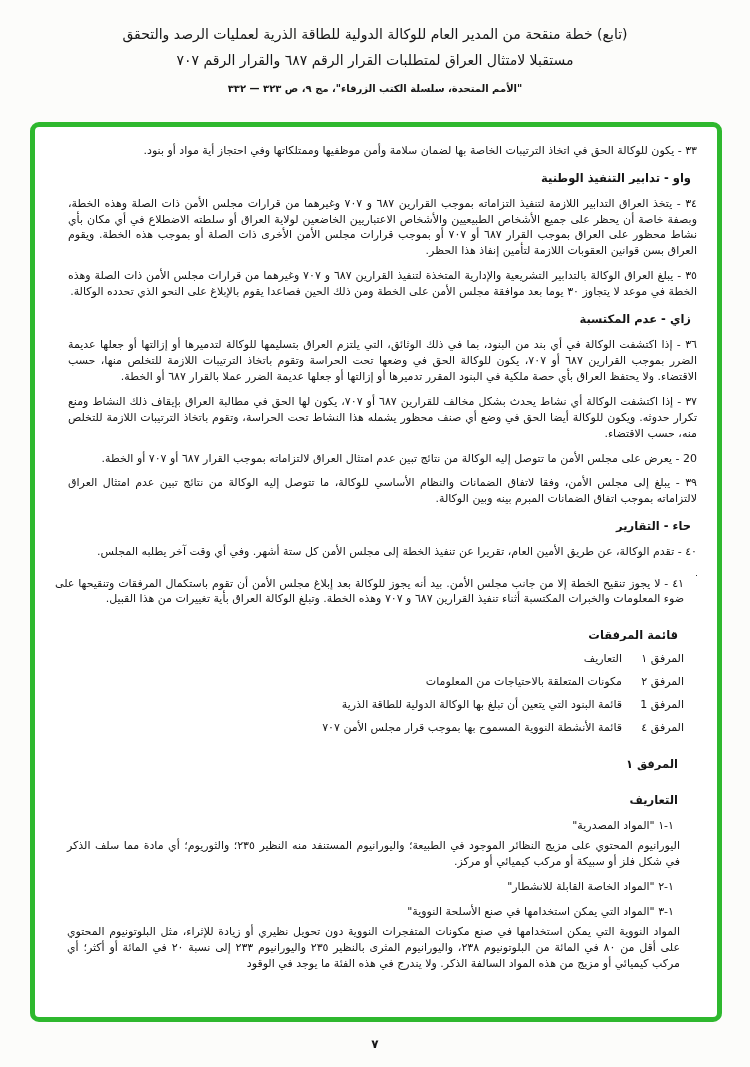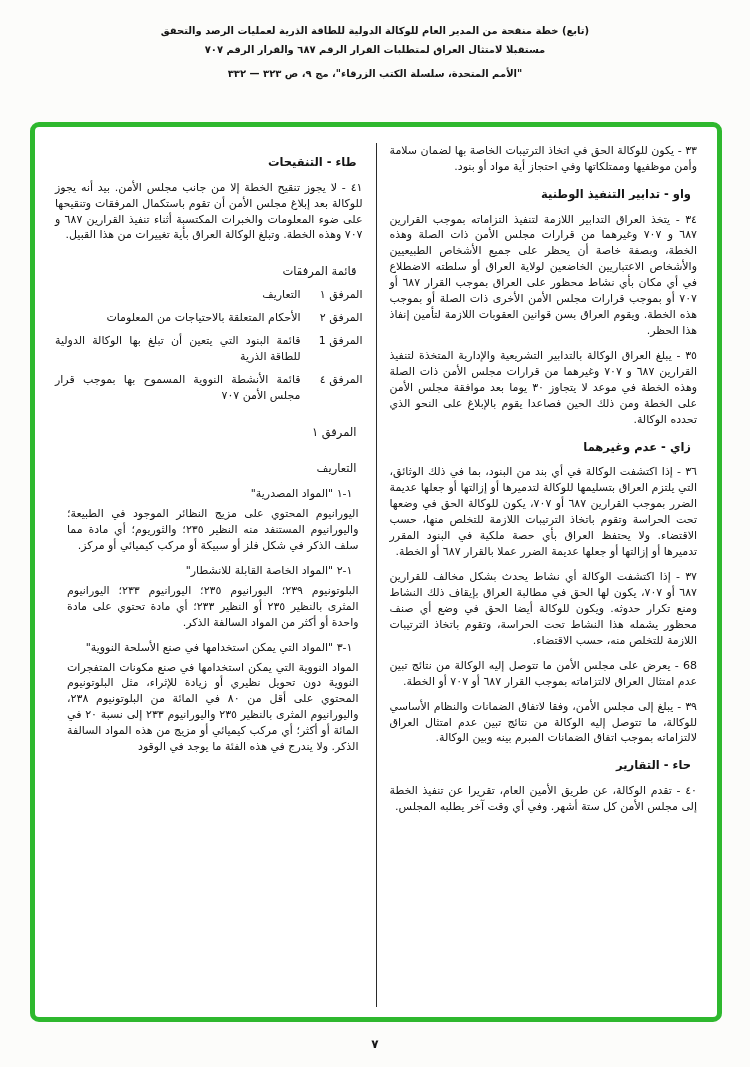--- a/index.html
+++ b/index.html
@@ -13,42 +13,43 @@
     font-family: "DejaVu Sans", sans-serif;
     overflow: hidden;
   }
   .doc-header {
     position: absolute;
     top: 22px; left: 20px; right: 20px;
     text-align: center;
     direction: rtl;
   }
   .doc-header .title-line {
-    font-weight: 700;
-    font-size: 10px;
+    font-weight: 400;
+    font-size: 14px;
     line-height: 1.85;
   }
   .doc-header .source-line {
     font-weight: 700;
     font-size: 10px;
     margin-top: 9px;
   }
   .frame {
     position: absolute;
     left: 30px; top: 122px;
     width: 692px; height: 900px;
     border: 5px solid #2eb82e;
     border-radius: 9px;
     background: #ffffff;
     padding: 16px 20px 10px 20px;
     overflow: hidden;
   }
   .columns {
     display: flex;
     height: 100%;
+    flex-direction: column;
   }
   .col {
     flex: 1 1 0;
     font-size: 11px;
     line-height: 1.45;
     text-align: justify;
   }
   .col-first { padding-left: 13px; }   
   .col-second { padding-right: 13px; } 
   .divider {
@@ -57,21 +58,21 @@
     flex: 0 0 1px;
   }
   p.para { margin: 0 0 9px 0; }
   .sec-heading {
     font-weight: 700;
     font-size: 11.5px;
     margin: 11px 0 9px 0;
     padding-right: 6px;
   }
   .center-heading {
-    font-weight: 400;
+    font-weight: 700;
     font-size: 11.5px;
     margin: 20px 0 7px 0;
     padding-right: 6px;
   }
   .annex-row {
     display: flex;
     margin: 0 0 7px 0;
   }
   .annex-label { flex: 0 0 62px; }
   .annex-text { flex: 1 1 auto; }
@@ -96,64 +97,62 @@
 </div>
 
 <div class="frame" dir="rtl">
   <div class="columns">
 
     <section class="col col-first">
       <p class="para">٣٣ - يكون للوكالة الحق في اتخاذ الترتيبات الخاصة بها لضمان سلامة وأمن موظفيها وممتلكاتها وفي احتجاز أية مواد أو بنود.</p>
       <h3 class="sec-heading">واو - تدابير التنفيذ الوطنية</h3>
       <p class="para">٣٤ - يتخذ العراق التدابير اللازمة لتنفيذ التزاماته بموجب القرارين ٦٨٧ و ٧٠٧ وغيرهما من قرارات مجلس الأمن ذات الصلة وهذه الخطة، وبصفة خاصة أن يحظر على جميع الأشخاص الطبيعيين والأشخاص الاعتباريين الخاضعين لولاية العراق أو سلطته الاضطلاع في أي مكان بأي نشاط محظور على العراق بموجب القرار ٦٨٧ أو ٧٠٧ أو بموجب قرارات مجلس الأمن الأخرى ذات الصلة أو بموجب هذه الخطة. ويقوم العراق بسن قوانين العقوبات اللازمة لتأمين إنفاذ هذا الحظر.</p>
       <p class="para">٣٥ - يبلغ العراق الوكالة بالتدابير التشريعية والإدارية المتخذة لتنفيذ القرارين ٦٨٧ و ٧٠٧ وغيرهما من قرارات مجلس الأمن ذات الصلة وهذه الخطة في موعد لا يتجاوز ٣٠ يوما بعد موافقة مجلس الأمن على الخطة ومن ذلك الحين فصاعدا يقوم بالإبلاغ على النحو الذي تحدده الوكالة.</p>
-      <h3 class="sec-heading">زاي - عدم وغيرهما</h3>
+      <h3 class="sec-heading">زاي - عدم المكتسبة</h3>
       <p class="para">٣٦ - إذا اكتشفت الوكالة في أي بند من البنود، بما في ذلك الوثائق، التي يلتزم العراق بتسليمها للوكالة لتدميرها أو إزالتها أو جعلها عديمة الضرر بموجب القرارين ٦٨٧ أو ٧٠٧، يكون للوكالة الحق في وضعها تحت الحراسة وتقوم باتخاذ الترتيبات اللازمة للتخلص منها، حسب الاقتضاء. ولا يحتفظ العراق بأي حصة ملكية في البنود المقرر تدميرها أو إزالتها أو جعلها عديمة الضرر عملا بالقرار ٦٨٧ أو الخطة.</p>
       <p class="para">٣٧ - إذا اكتشفت الوكالة أي نشاط يحدث بشكل مخالف للقرارين ٦٨٧ أو ٧٠٧، يكون لها الحق في مطالبة العراق بإيقاف ذلك النشاط ومنع تكرار حدوثه. ويكون للوكالة أيضا الحق في وضع أي صنف محظور يشمله هذا النشاط تحت الحراسة، وتقوم باتخاذ الترتيبات اللازمة للتخلص منه، حسب الاقتضاء.</p>
-      <p class="para">68 - يعرض على مجلس الأمن ما تتوصل إليه الوكالة من نتائج تبين عدم امتثال العراق لالتزاماته بموجب القرار ٦٨٧ أو ٧٠٧ أو الخطة.</p>
+      <p class="para">20 - يعرض على مجلس الأمن ما تتوصل إليه الوكالة من نتائج تبين عدم امتثال العراق لالتزاماته بموجب القرار ٦٨٧ أو ٧٠٧ أو الخطة.</p>
       <p class="para">٣٩ - يبلغ إلى مجلس الأمن، وفقا لاتفاق الضمانات والنظام الأساسي للوكالة، ما تتوصل إليه الوكالة من نتائج تبين عدم امتثال العراق لالتزاماته بموجب اتفاق الضمانات المبرم بينه وبين الوكالة.</p>
       <h3 class="sec-heading">حاء - التقارير</h3>
       <p class="para">٤٠ - تقدم الوكالة، عن طريق الأمين العام، تقريرا عن تنفيذ الخطة إلى مجلس الأمن كل ستة أشهر. وفي أي وقت آخر يطلبه المجلس.</p>
     </section>
 
     <div class="divider"></div>
 
     <section class="col col-second">
-      <h3 class="sec-heading">طاء - التنقيحات</h3>
       <p class="para">٤١ - لا يجوز تنقيح الخطة إلا من جانب مجلس الأمن. بيد أنه يجوز للوكالة بعد إبلاغ مجلس الأمن أن تقوم باستكمال المرفقات وتنقيحها على ضوء المعلومات والخبرات المكتسبة أثناء تنفيذ القرارين ٦٨٧ و ٧٠٧ وهذه الخطة. وتبلغ الوكالة العراق بأية تغييرات من هذا القبيل.</p>
 
       <h3 class="center-heading">قائمة المرفقات</h3>
 
       <div class="annex-row">
         <span class="annex-label">المرفق ١</span>
         <span class="annex-text">التعاريف</span>
       </div>
       <div class="annex-row">
         <span class="annex-label">المرفق ٢</span>
-        <span class="annex-text">الأحكام المتعلقة بالاحتياجات من المعلومات</span>
+        <span class="annex-text">مكونات المتعلقة بالاحتياجات من المعلومات</span>
       </div>
       <div class="annex-row">
         <span class="annex-label">المرفق 1</span>
         <span class="annex-text">قائمة البنود التي يتعين أن تبلغ بها الوكالة الدولية للطاقة الذرية</span>
       </div>
       <div class="annex-row">
         <span class="annex-label">المرفق ٤</span>
         <span class="annex-text">قائمة الأنشطة النووية المسموح بها بموجب قرار مجلس الأمن ٧٠٧</span>
       </div>
 
       <h3 class="center-heading">المرفق ١</h3>
       <h3 class="center-heading">التعاريف</h3>
 
 
 
       <p class="def-title">١-١ "المواد المصدرية"</p>
       <p class="def-body">اليورانيوم المحتوي على مزيج النظائر الموجود في الطبيعة؛ واليورانيوم المستنفد منه النظير ٢٣٥؛ والثوريوم؛ أي مادة مما سلف الذكر في شكل فلز أو سبيكة أو مركب كيميائي أو مركز.</p>
 
       <p class="def-title">١-٢ "المواد الخاصة القابلة للانشطار"</p>
-      <p class="def-body">البلوتونيوم ٢٣٩؛ اليورانيوم ٢٣٥؛ اليورانيوم ٢٣٣؛ اليورانيوم المثرى بالنظير ٢٣٥ أو النظير ٢٣٣؛ أي مادة تحتوي على مادة واحدة أو أكثر من المواد السالفة الذكر.</p>
 
       <p class="def-title">١-٣ "المواد التي يمكن استخدامها في صنع الأسلحة النووية"</p>
       <p class="def-body">المواد النووية التي يمكن استخدامها في صنع مكونات المتفجرات النووية دون تحويل نظيري أو زيادة للإثراء، مثل البلوتونيوم المحتوي على أقل من ٨٠ في المائة من البلوتونيوم ٢٣٨، واليورانيوم المثرى بالنظير ٢٣٥ واليورانيوم ٢٣٣ إلى نسبة ٢٠ في المائة أو أكثر؛ أي مركب كيميائي أو مزيج من هذه المواد السالفة الذكر. ولا يندرج في هذه الفئة ما يوجد في الوقود</p>
     </section>
 
   </div>
 </div>
 
 <div class="page-number">٧</div>
 

